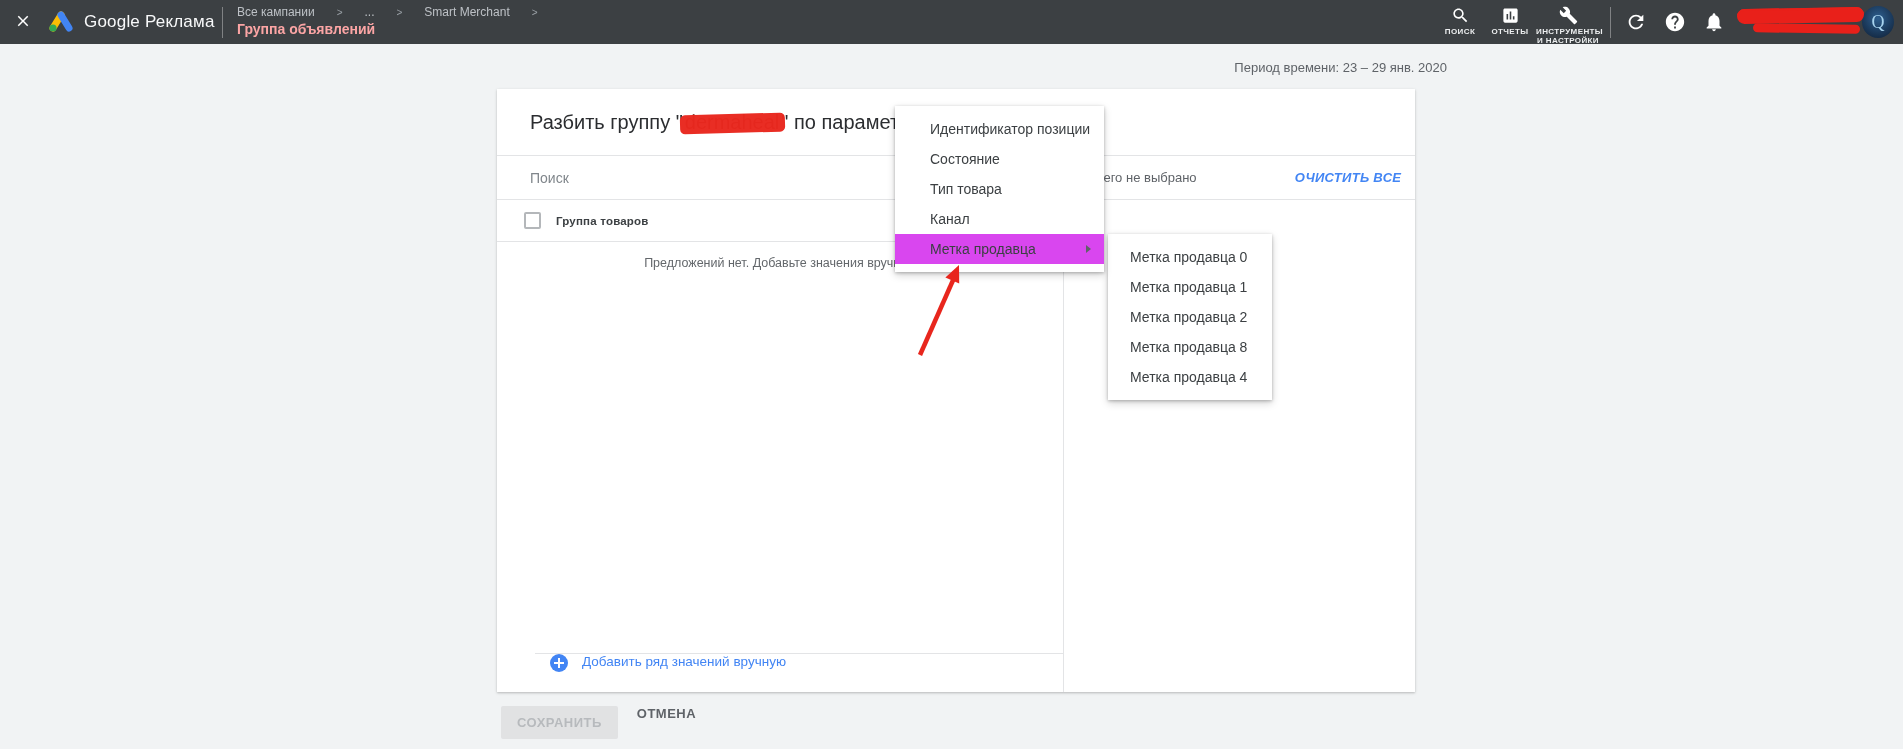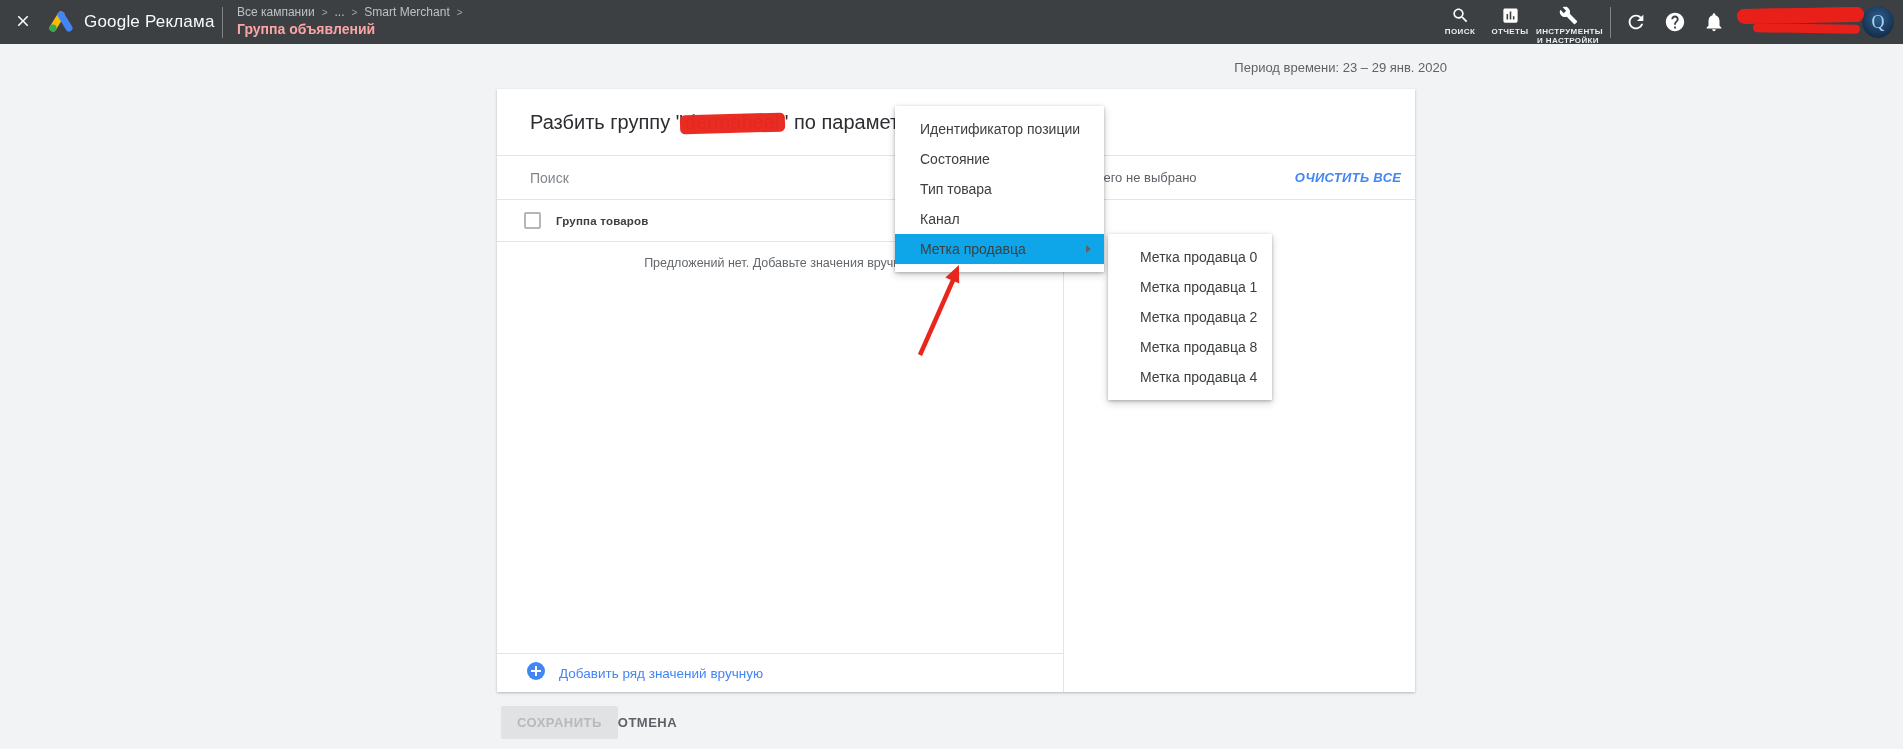--- a/index.html
+++ b/index.html
@@ -14,21 +14,21 @@
 
   
   .topbar { position:absolute; top:0; left:0; width:1903px; height:44px; background:#3c4043; z-index:30; }
   .tb-close { position:absolute; left:13px; top:12px; width:20px; height:20px; background:none; border:none; cursor:pointer; }
   .tb-logo { position:absolute; left:46px; top:9px; }
   .tb-brand { position:absolute; left:84px; top:12px; font-size:17px; color:#f8f9fa; letter-spacing:.2px; }
   .tb-sep { position:absolute; top:7px; width:1px; height:31px; background:rgba(255,255,255,.35); }
   .tb-sep.s1 { left:222px; }
   .tb-sep.s2 { left:1610px; }
   .crumbs { position:absolute; left:237px; top:5px; }
-  .crumbs-line1 { font-size:12px; color:#bdc1c6; display:flex; gap:7px; align-items:center; }
+  .crumbs-line1 { font-size:12px; color:#bdc1c6; display:flex; gap:22px; align-items:center; }
   .crumbs-line1 .sep { font-size:10px; color:#9aa0a6; }
   .crumbs-line2 { font-size:14px; font-weight:700; color:#fca5a5; margin-top:2px; }
   .tb-action { position:absolute; top:6px; text-align:center; color:#eceeef; cursor:pointer; }
   .tb-action .lbl { font-size:8px; font-weight:700; letter-spacing:.4px; line-height:9px; margin-top:2px; }
   .tb-action svg { display:block; margin:0 auto; }
   .tb-icon-btn { position:absolute; top:11px; background:none; border:none; cursor:pointer; }
   .mask-bar { position:absolute; background:#e9201a; z-index:31; }
   .mask1 { left:1737px; top:8px; width:127px; height:15px; border-radius:8px; transform:rotate(-1deg); box-shadow:0 2px 0 #e9201a inset; }
   .mask2 { left:1753px; top:24px; width:107px; height:9px; border-radius:5px; transform:rotate(0.8deg); }
   .avatar { position:absolute; left:1862px; top:6px; width:32px; height:32px; border-radius:50%;
@@ -50,46 +50,46 @@
   .dlg-body { flex:1; display:flex; border-top:1px solid #e3e4e6; min-height:0; }
   .col-left { width:567px; flex:0 0 567px; border-right:1px solid #e3e4e6; display:flex; flex-direction:column; }
   .search-row { height:44px; flex:0 0 44px; border-bottom:1px solid #e3e4e6; display:flex; align-items:center;
     padding-left:33px; font-size:14px; color:#80868b; cursor:text; }
   .header-row { height:42px; flex:0 0 42px; border-bottom:1px solid #e3e4e6; display:flex; align-items:center;
     padding-left:27px; gap:15px; }
   .checkbox { width:17px; height:17px; border:2px solid #b4b7ba; border-radius:2px; background:#fff; cursor:pointer; }
   .header-label { font-size:11.5px; font-weight:700; color:#3c4043; letter-spacing:.2px; }
   .empty-area { flex:1; }
   .empty-msg { text-align:center; padding-top:14px; font-size:12.5px; color:#63676b; }
-  .add-row { height:39px; flex:0 0 39px; border-top:1px solid #e3e4e6; display:flex; align-items:center;
-    padding-left:30px; gap:14px; cursor:pointer; }
+  .add-row { height:39px; flex:0 0 39px; border-top:1px solid #e3e4e6; display:flex; 
+    padding-left:15px; gap:14px; cursor:pointer;margin-left:38px; }
   .add-label { font-size:13.5px; color:#4285f4; }
   .col-right { flex:1; display:flex; flex-direction:column; }
   .sel-header { height:44px; flex:0 0 44px; border-bottom:1px solid #e3e4e6; display:flex; align-items:center;
     justify-content:space-between; padding:0 10px 0 16px; }
   .sel-empty { font-size:13px; color:#5f6368; }
   .clear-all { width:114px; text-align:center; color:#4285f4; font-size:13px; font-weight:700;
     line-height:17px; letter-spacing:.3px; cursor:pointer; background:none; border:none;font-style:italic; }
   .sel-body { flex:1; }
 
-  .actions { position:absolute; left:501px; top:706px; display:flex; align-items:center; }
+  .actions { position:absolute; left:501px; top:706px; display:flex; align-items:flex-start; gap:19px; }
   .btn-save { background:#e1e2e3; color:#b7babd; font-size:13px; font-weight:700; letter-spacing:.5px;
     padding:9px 16px; border:none; border-radius:2px; font-family:inherit; }
   .btn-cancel { background:none; border:none; color:#5f6368; font-size:13px; font-weight:700;
     letter-spacing:.5px; cursor:pointer; font-family:inherit; }
 
   
   .menu { position:absolute; background:#fff; padding:8px 0;
     box-shadow:0 1px 3px rgba(0,0,0,.24), 0 3px 8px rgba(0,0,0,.18); }
   .menu.root { left:895px; top:106px; width:209px; z-index:40; }
   .menu.sub { left:1108px; top:234px; width:164px; z-index:39; }
-  .menu-item { height:30px; line-height:30px; padding-left:25px; font-size:14px; color:#3c4043;
+  .menu-item { height:30px; line-height:30px; padding-left:35px; font-size:14px; color:#3c4043;
     cursor:pointer; white-space:nowrap; }
-  .menu.sub .menu-item { padding-left:32px; }
-  .menu-item.hl { background:#0ea5e9; display:flex; align-items:center; justify-content:space-between;
+  .menu.sub .menu-item { padding-left:22px; }
+  .menu-item.hl { background:#d946ef; display:flex; align-items:center; justify-content:space-between;
     padding-right:13px; }
   .caret-right { width:0; height:0; border-left:5px solid #5f6368; border-top:4px solid transparent;
     border-bottom:4px solid transparent; }
 
   .annot-arrow { position:absolute; left:895px; top:252px; width:100px; height:115px; z-index:50; pointer-events:none; }
 </style>
 </head>
 <body>
 
 <div class="stage">

